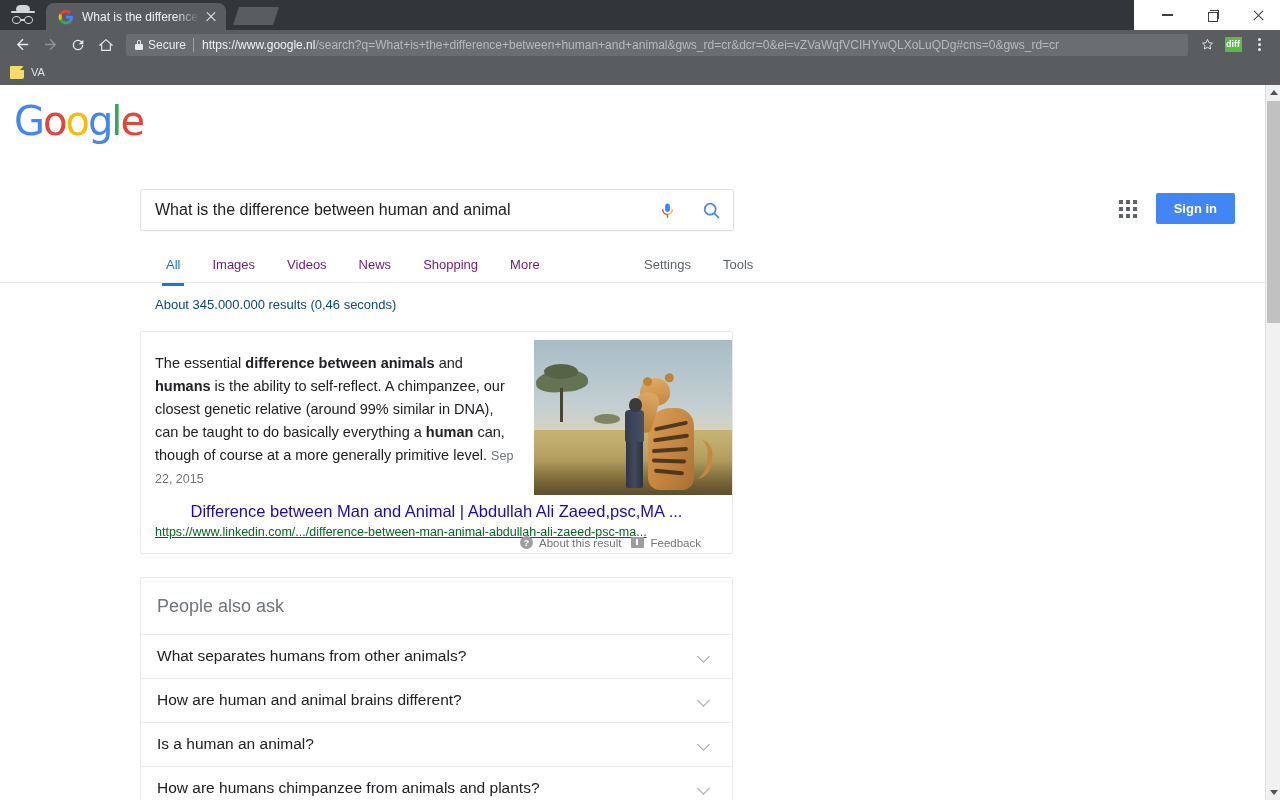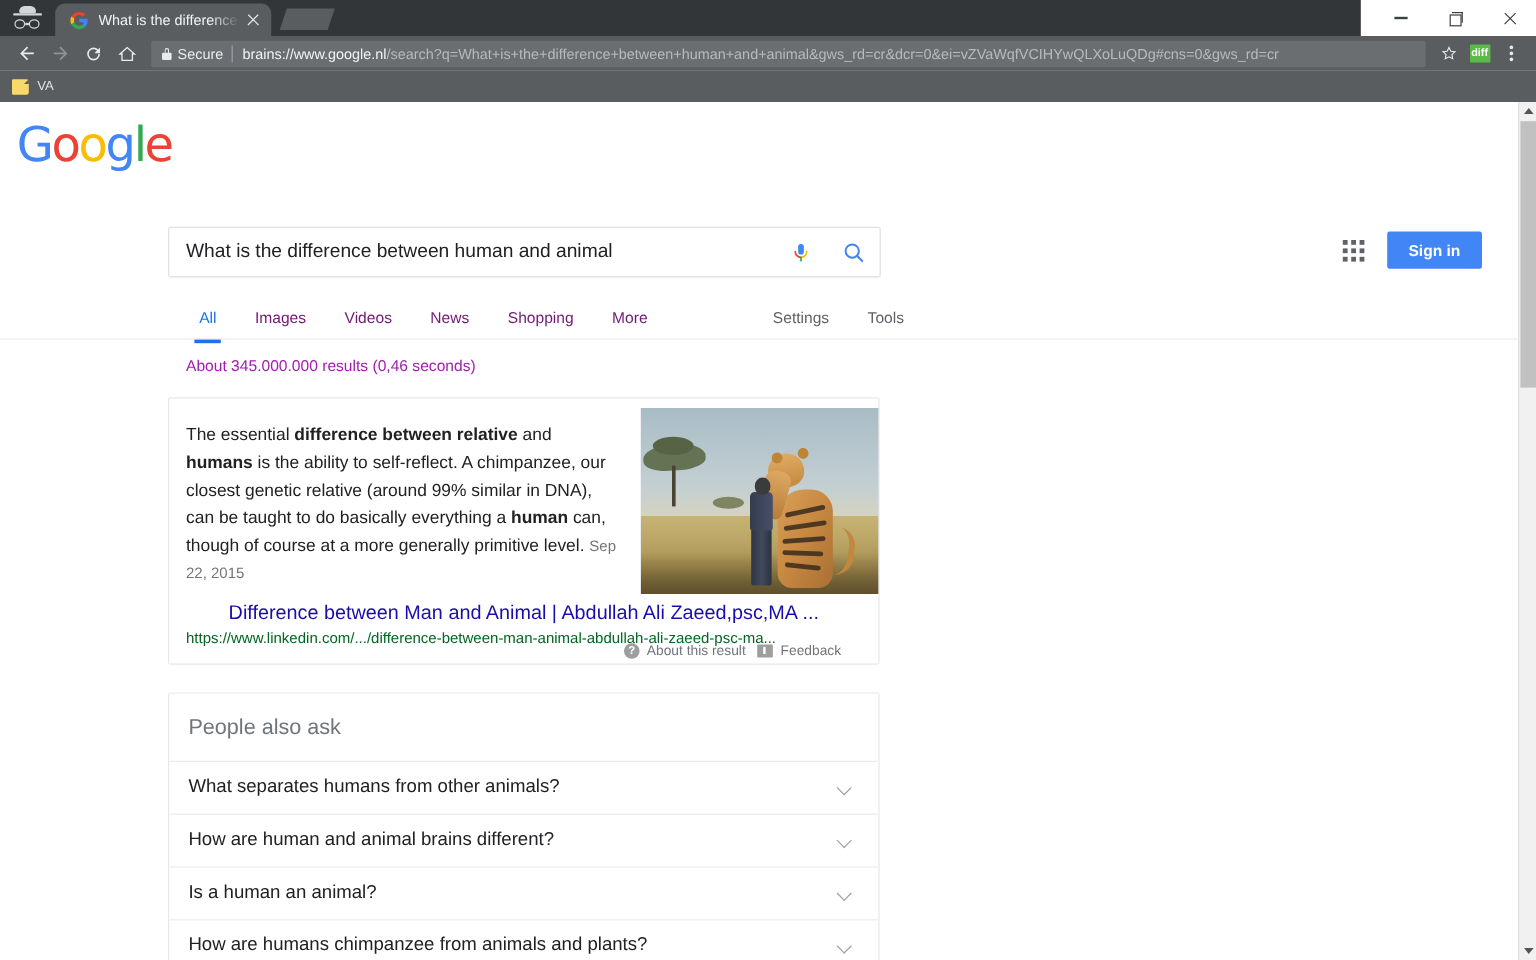--- a/index.html
+++ b/index.html
@@ -221,21 +221,21 @@
   .signin-btn {
     background: #4285f4; color: #fff; font-size: 13px; font-weight: bold;
     padding: 8px 18px; border-radius: 2px; border: none;
     font-family: "Liberation Sans", sans-serif; cursor: pointer;
   }
 
   
   .results { position: absolute; left: 0; top: 198px; width: 1280px; }
   .resultstats {
     position: absolute; left: 155px; top: 14px;
-    font-size: 13px; color: #a21caf;
+    font-size: 13px; color: #0c4a6e;
   }
 
   .featured {
     position: absolute; left: 140px; top: 48px; width: 593px;
     border: 1px solid #e8e8e8; border-radius: 2px; background: #fff;
     padding: 0; display: block;
   }
   .featured-inner { display: flex; }
   .featured-text {
     padding: 20px 16px 10px 14px; width: 394px;
@@ -338,21 +338,21 @@
     transform: rotate(8deg);
   }
 
   .featured-link {
     padding: 2px 14px 14px 14px;
   }
   .fl-title {
     font-size: 16.5px; color: #1a0dab; line-height: 1.3; cursor: pointer; text-align: center;
   }
   .fl-url {
-    font-size: 12.5px; color: #006621; margin-top: 2px;
+    font-size: 12.5px; color: #006621; margin-top: 2px; text-decoration: underline;
   }
 
   .aboutrow {
     position: absolute; left: 520px; top: 253px; width: 215px;
     display: flex; align-items: center; gap: 10px; font-size: 11.5px; color: #70757a;
   }
   .ar-item { display: flex; align-items: center; gap: 6px; }
   .q-icon {
     width: 13px; height: 13px; border-radius: 50%; background: #9e9e9e;
     color: #fff; font-size: 9.5px; line-height: 13px; text-align: center;
@@ -482,21 +482,21 @@
       </svg>
     </div>
 
     <div class="omnibox">
       <div class="lock">
         <div class="lock-shackle"></div>
         <div class="lock-body"></div>
       </div>
       <div class="secure-label">Secure</div>
       <div class="omnibox-sep"></div>
-      <div class="url"><span class="host">brains://www.google.nl</span><span class="path">/search?q=What+is+the+difference+between+human+and+animal&amp;gws_rd=cr&amp;dcr=0&amp;ei=vZVaWqfVCIHYwQLXoLuQDg#cns=0&amp;gws_rd=cr</span></div>
+      <div class="url"><span class="host">https://www.google.nl</span><span class="path">/search?q=What+is+the+difference+between+human+and+animal&amp;gws_rd=cr&amp;dcr=0&amp;ei=vZVaWqfVCIHYwQLXoLuQDg#cns=0&amp;gws_rd=cr</span></div>
     </div>
 
     <div class="tb-icon">
       <svg width="15" height="15" viewBox="0 0 24 24">
         <path d="M12 4l2.4 5.1 5.6.7-4.1 3.9 1.1 5.5L12 16.5 7 19.2l1.1-5.5L4 9.8l5.6-.7z" fill="none" stroke="#e8eaed" stroke-width="1.5"></path>
       </svg>
     </div>
     <div class="tb-icon">
       <div class="ext-diff">diff</div>
     </div>
@@ -570,21 +570,21 @@
       </div>
     </div>
 
     <div class="results">
 
       <div class="resultstats">About 345.000.000 results (0,46 seconds)</div>
 
       <div class="featured">
         <div class="featured-inner">
           <div class="featured-text">
-            <span>The essential </span><b>difference between relative</b><span> and </span><b>humans</b><span> is the ability to self-reflect. A chimpanzee, our closest genetic relative (around 99% similar in DNA), can be taught to do basically everything a </span><b>human</b><span> can, though of course at a more generally primitive level. </span><span class="featured-date">Sep 22, 2015</span>
+            <span>The essential </span><b>difference between animals</b><span> and </span><b>humans</b><span> is the ability to self-reflect. A chimpanzee, our closest genetic relative (around 99% similar in DNA), can be taught to do basically everything a </span><b>human</b><span> can, though of course at a more generally primitive level. </span><span class="featured-date">Sep 22, 2015</span>
           </div>
           <div class="featured-img">
             <div class="sky"></div>
             <div class="hills"></div>
             <div class="grass"></div>
             <div class="grass2"></div>
             <div class="tree-canopy"></div>
             <div class="tree-canopy2"></div>
             <div class="tree-trunk"></div>
             <div class="bush"></div>

